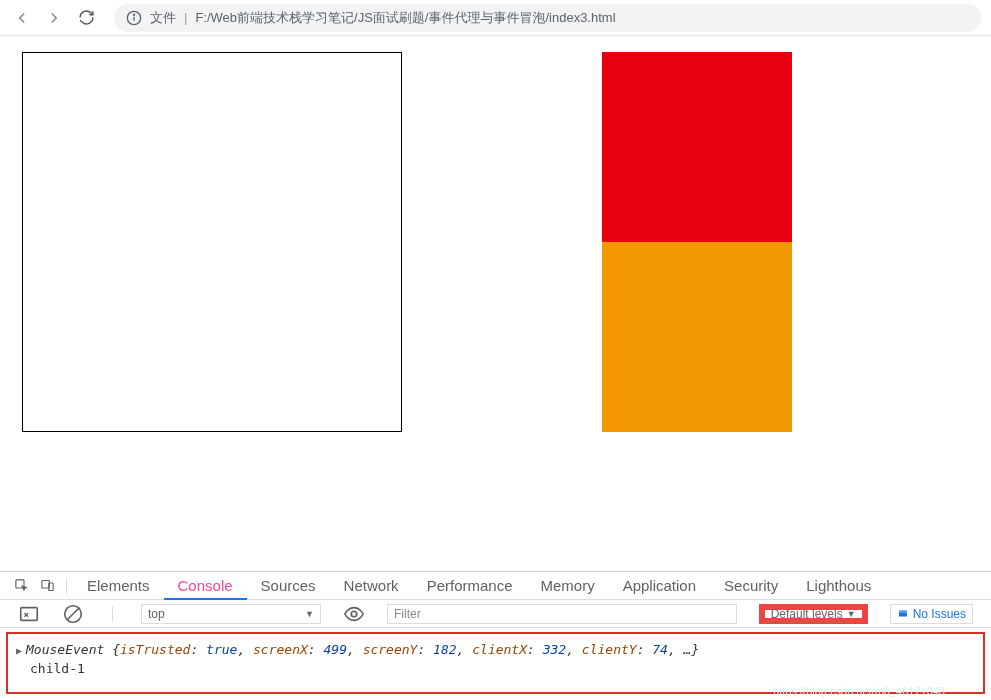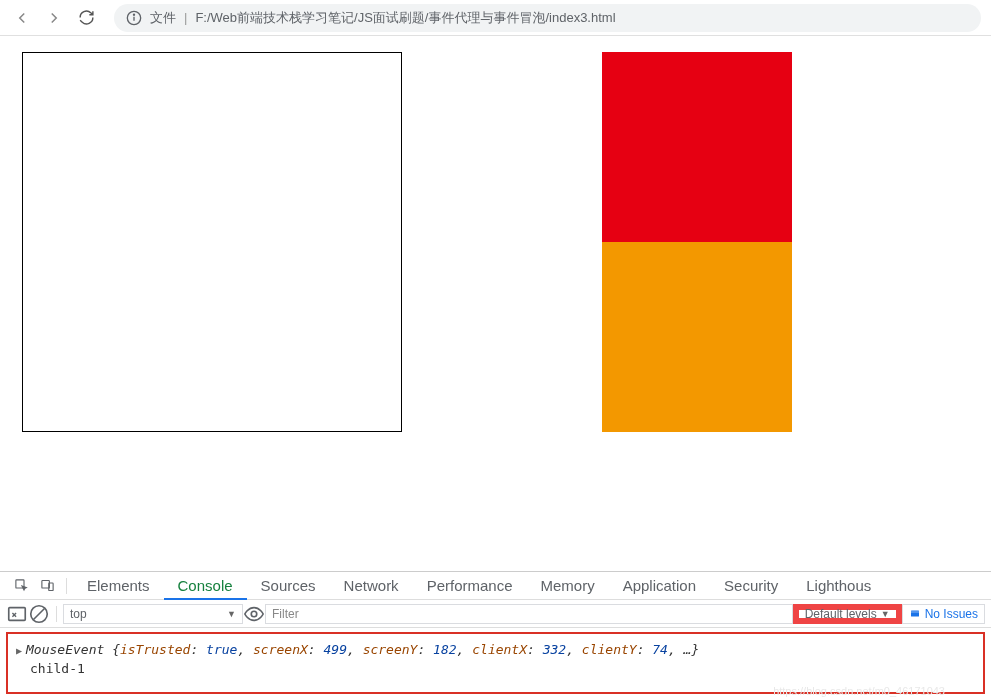--- a/index.html
+++ b/index.html
@@ -22,23 +22,23 @@
     .box-red { flex: 1; }
     .box-orange { flex: 1; }
     
     
     .devtools { position: absolute; bottom: 0; left: 0; right: 0; background: #fff; border-top: 1px solid #ccc; }
     .tabs-row { height: 28px; display: flex; align-items: center; border-bottom: 1px solid #ddd; padding: 0 8px; gap: 0; font-size: 15px; color: #5f6368; }
     .tab-icon { width: 26px; height: 26px; display: flex; align-items: center; justify-content: center; color: #5f6368; }
     .tab-icon svg { width: 15px; height: 15px; }
     .tab-sep { width: 1px; height: 16px; background: #ddd; margin: 0 6px; }
     .tab { padding: 0 14px; height: 28px; line-height: 28px; cursor: pointer; }
-    .tab.active { color: #15803d; border-bottom: 2px solid #1a73e8; }
+    .tab.active { color: #ec4899; border-bottom: 2px solid #1a73e8; }
     
-    .console-toolbar { height: 28px; display: flex; align-items: center; border-bottom: 1px solid #ddd; padding: 0 6px; gap: 0; font-size: 12px; }
+    .console-toolbar { height: 28px; display: flex; align-items: center; border-bottom: 1px solid #ddd; padding: 0 18px; gap: 22px; font-size: 12px; }
     .tool-btn { width: 22px; height: 22px; display: flex; align-items: center; justify-content: center; color: #5f6368; }
     .context-select { height: 20px; min-width: 180px; border: 1px solid #dadce0; background: #fff; display: flex; align-items: center; justify-content: space-between; padding: 0 6px; color: #5f6368; }
     .context-select .tri { font-size: 9px; color: #666; }
     .filter-input { flex: 1; height: 20px; border: 1px solid #dadce0; padding: 0 6px; color: #888; display: flex; align-items: center; }
     .levels { height: 20px; border: 6px solid #ef4444; padding: 0 6px; display: flex; align-items: center; gap: 4px; color: #5f6368; }
     .levels .tri { font-size: 9px; color: #666; }
     .no-issues { height: 20px; border: 1px solid #dadce0; padding: 0 6px; display: flex; align-items: center; gap: 4px; color: #1a73e8; }
     .no-issues svg { width: 12px; height: 12px; fill: #1a73e8; }
     
     .console-output { border: 2px solid #d93025; margin: 4px 6px 6px 6px; padding: 6px 8px; font-family: Consolas, monospace; font-size: 13px; min-height: 62px; }

